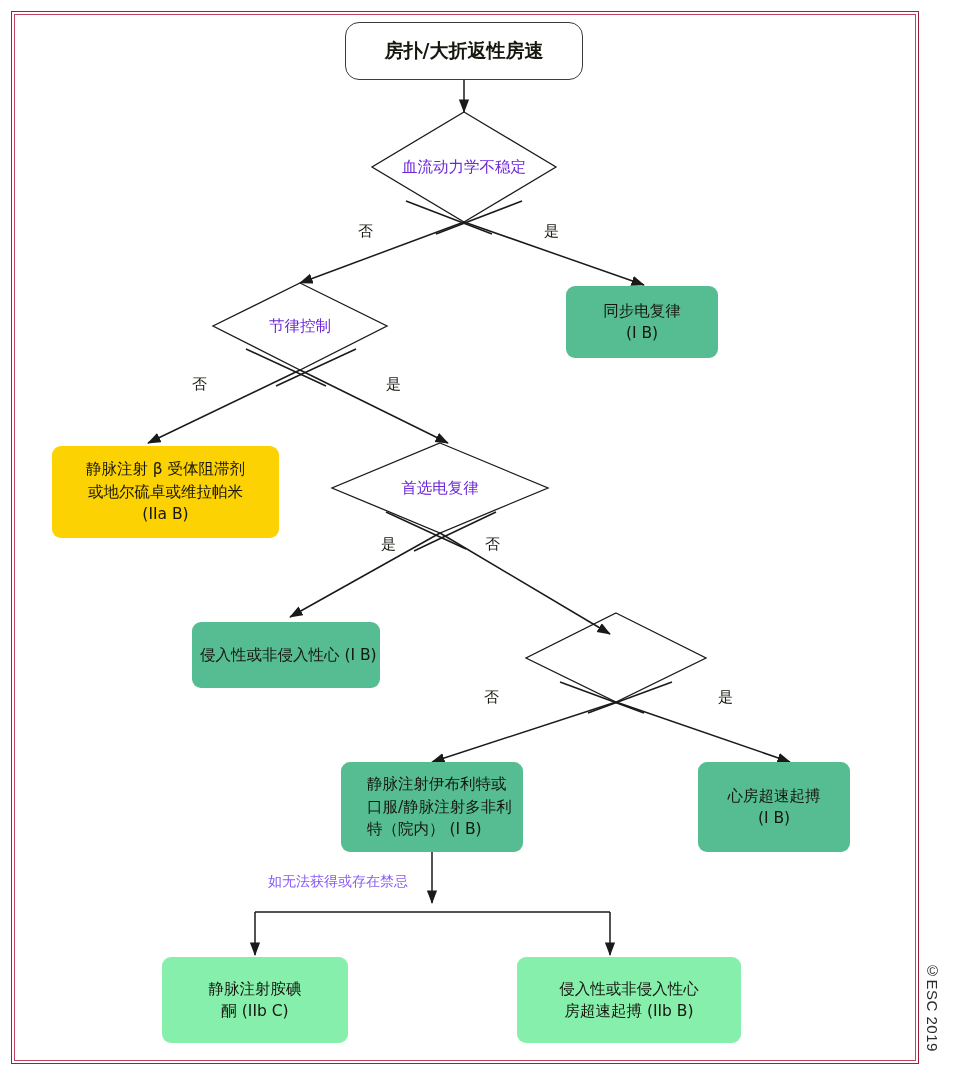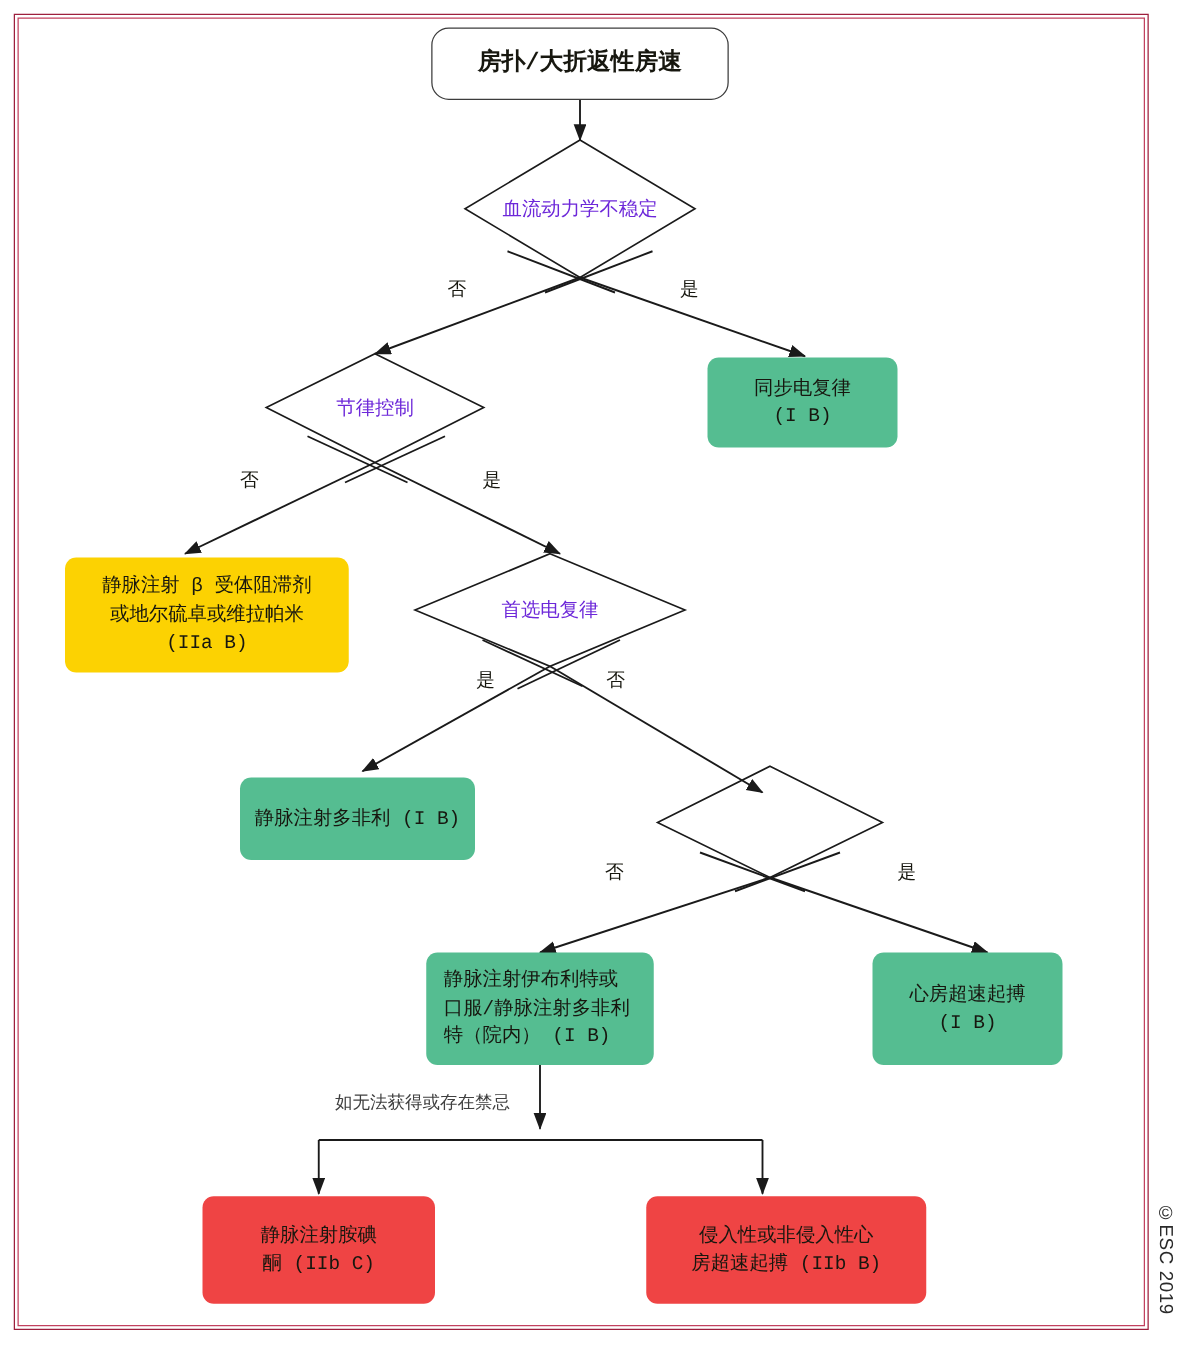--- a/index.html
+++ b/index.html
@@ -63,51 +63,51 @@
     display: flex;
     align-items: center;
     justify-content: center;
     text-align: center;
     font-size: 15.5px;
     line-height: 1.45;
     color: #17170f;
     font-family: "DejaVu Sans", "Liberation Sans", sans-serif;
     padding: 4px 8px;
   }
-  .node-box .lines { width: 100%; font-family: Liberation Mono, monospace; }
+  .node-box .lines { width: 100%; }
   .node-box .ln { display: block; white-space: nowrap; }
   .box-start {
     background: #ffffff;
     border: 1.4px solid #3c3c3c;
     border-radius: 14px;
     font-size: 19px;
     font-weight: bold;
   }
   .box-green { background: #55bd91; }
   .box-yellow { background: #fcd202; }
-  .box-orange { background: #ef4444; }
-  .box-left { text-align: left; justify-content: flex-start; padding-left: 14px; }
+  .box-orange { background: #86efac; }
+  .box-left { text-align: left; justify-content: flex-start; padding-left: 26px; }
   .diamond-label {
     position: absolute;
     font-size: 15.5px;
     color: #6d28d9;
     white-space: nowrap;
     font-family: "DejaVu Sans", "Liberation Sans", sans-serif;
   }
   .branch-label {
     position: absolute;
     font-size: 15px;
     color: #17170f;
     white-space: nowrap;
     font-family: "DejaVu Sans", "Liberation Sans", sans-serif;
   }
   .edge-note {
     position: absolute;
     font-size: 14px;
-    color: #404040;
+    color: #8b5cf6;
     white-space: nowrap;
     font-family: "DejaVu Sans", "Liberation Sans", sans-serif;
   }
 </style>
 </head>
 <body>
 
 <div id="page">
 
   <div id="frame-outer"></div>
@@ -188,21 +188,21 @@
   <div class="node-box box-yellow" style="left:52px; top:446px; width:227px; height:92px;">
     <span class="lines">
       <span class="ln">静脉注射 β 受体阻滞剂</span>
       <span class="ln">或地尔硫卓或维拉帕米</span>
       <span class="ln">(IIa B)</span>
     </span>
   </div>
 
   <div class="node-box box-green" style="left:192px; top:622px; width:188px; height:66px;">
     <span class="lines">
-      <span class="ln">静脉注射多非利 (I B)</span>
+      <span class="ln">侵入性或非侵入性心 (I B)</span>
     </span>
   </div>
 
   <div class="node-box box-green box-left" style="left:341px; top:762px; width:182px; height:90px;">
     <span class="lines">
       <span class="ln">静脉注射伊布利特或</span>
       <span class="ln">口服/静脉注射多非利</span>
       <span class="ln">特（院内）  (I B)</span>
     </span>
   </div>

